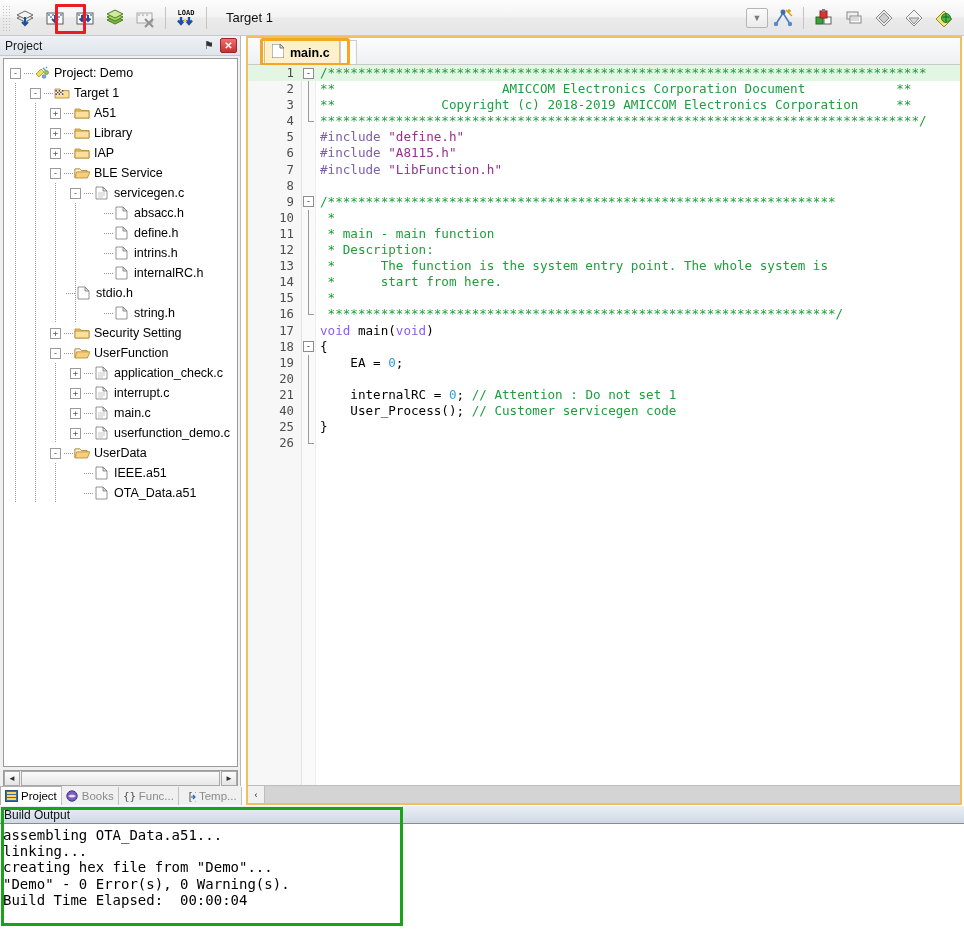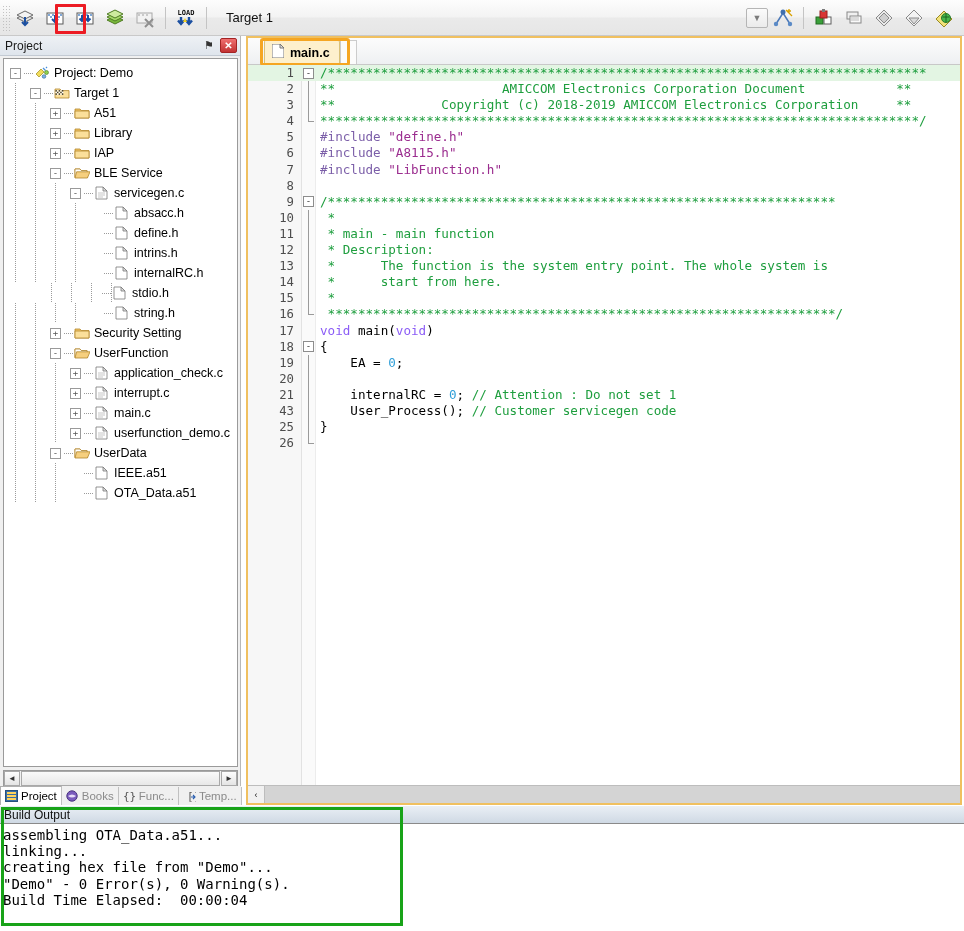--- a/index.html
+++ b/index.html
@@ -447,21 +447,21 @@
             <span class="exp none"></span>
             <span class="dotdash"></span>
             <span style="display: inline-flex;">
               <svg width="16" height="14" viewBox="0 0 16 14">
                 <polygon points="2,1 9,1 13,5 13,13 2,13" fill="#ffffff" stroke="#7a7a7a" stroke-width="0.8"></polygon>
                 <polygon points="9,1 13,5 9,5" fill="#dcdcdc" stroke="#7a7a7a" stroke-width="0.8"></polygon>
               </svg>
             </span>
             <span class="lbl">internalRC.h</span>
           </div>
-          <div class="row" style="padding-left: 48px; margin-left: 36px;">
+          <div class="row" style="padding-left: 48px;">
             <span class="dotline" style="left: 11px;"></span>
             <span class="dotline" style="left: 31px;"></span>
             <span class="dotline" style="left: 51px;"></span>
             <span class="dotline" style="left: 71px;"></span>
             <span class="exp none"></span>
             <span class="dotdash"></span>
             <span style="display: inline-flex;">
               <svg width="16" height="14" viewBox="0 0 16 14">
                 <polygon points="2,1 9,1 13,5 13,13 2,13" fill="#ffffff" stroke="#7a7a7a" stroke-width="0.8"></polygon>
                 <polygon points="9,1 13,5 9,5" fill="#dcdcdc" stroke="#7a7a7a" stroke-width="0.8"></polygon>
@@ -696,21 +696,21 @@
           <div class="cl"><span class="ln">12</span><span class="fbar"></span><span class="cm"> * Description:</span></div>
           <div class="cl"><span class="ln">13</span><span class="fbar"></span><span class="cm"> *      The function is the system entry point. The whole system is</span></div>
           <div class="cl"><span class="ln">14</span><span class="fbar"></span><span class="cm"> *      start from here.</span></div>
           <div class="cl"><span class="ln">15</span><span class="fbar"></span><span class="cm"> *</span></div>
           <div class="cl"><span class="ln">16</span><span class="fend"></span><span class="cm"> *******************************************************************/</span></div>
           <div class="cl"><span class="ln">17</span><span class="kw">void </span><span>main(</span><span class="kw">void</span><span>)</span></div>
           <div class="cl"><span class="ln">18</span><span class="fold">-</span><span>{</span></div>
           <div class="cl"><span class="ln">19</span><span class="fbar"></span><span>    EA = </span><span class="num">0</span><span>;</span></div>
           <div class="cl"><span class="ln">20</span><span class="fbar"></span></div>
           <div class="cl"><span class="ln">21</span><span class="fbar"></span><span>    internalRC = </span><span class="num">0</span><span>; </span><span class="cm">// Attention : Do not set 1</span></div>
-          <div class="cl"><span class="ln">43</span><span class="fbar"></span><span>    User_Process(); </span><span class="cm">// Customer servicegen code</span></div>
+          <div class="cl"><span class="ln">40</span><span class="fbar"></span><span>    User_Process(); </span><span class="cm">// Customer servicegen code</span></div>
           <div class="cl"><span class="ln">25</span><span class="fbar"></span><span>}</span></div>
           <div class="cl"><span class="ln">26</span><span class="fend"></span></div>
         </div>
     </div>
 
     <div class="ed-hscroll">
       <div class="ed-arrow">‹</div>
     </div>
   </div>
 

